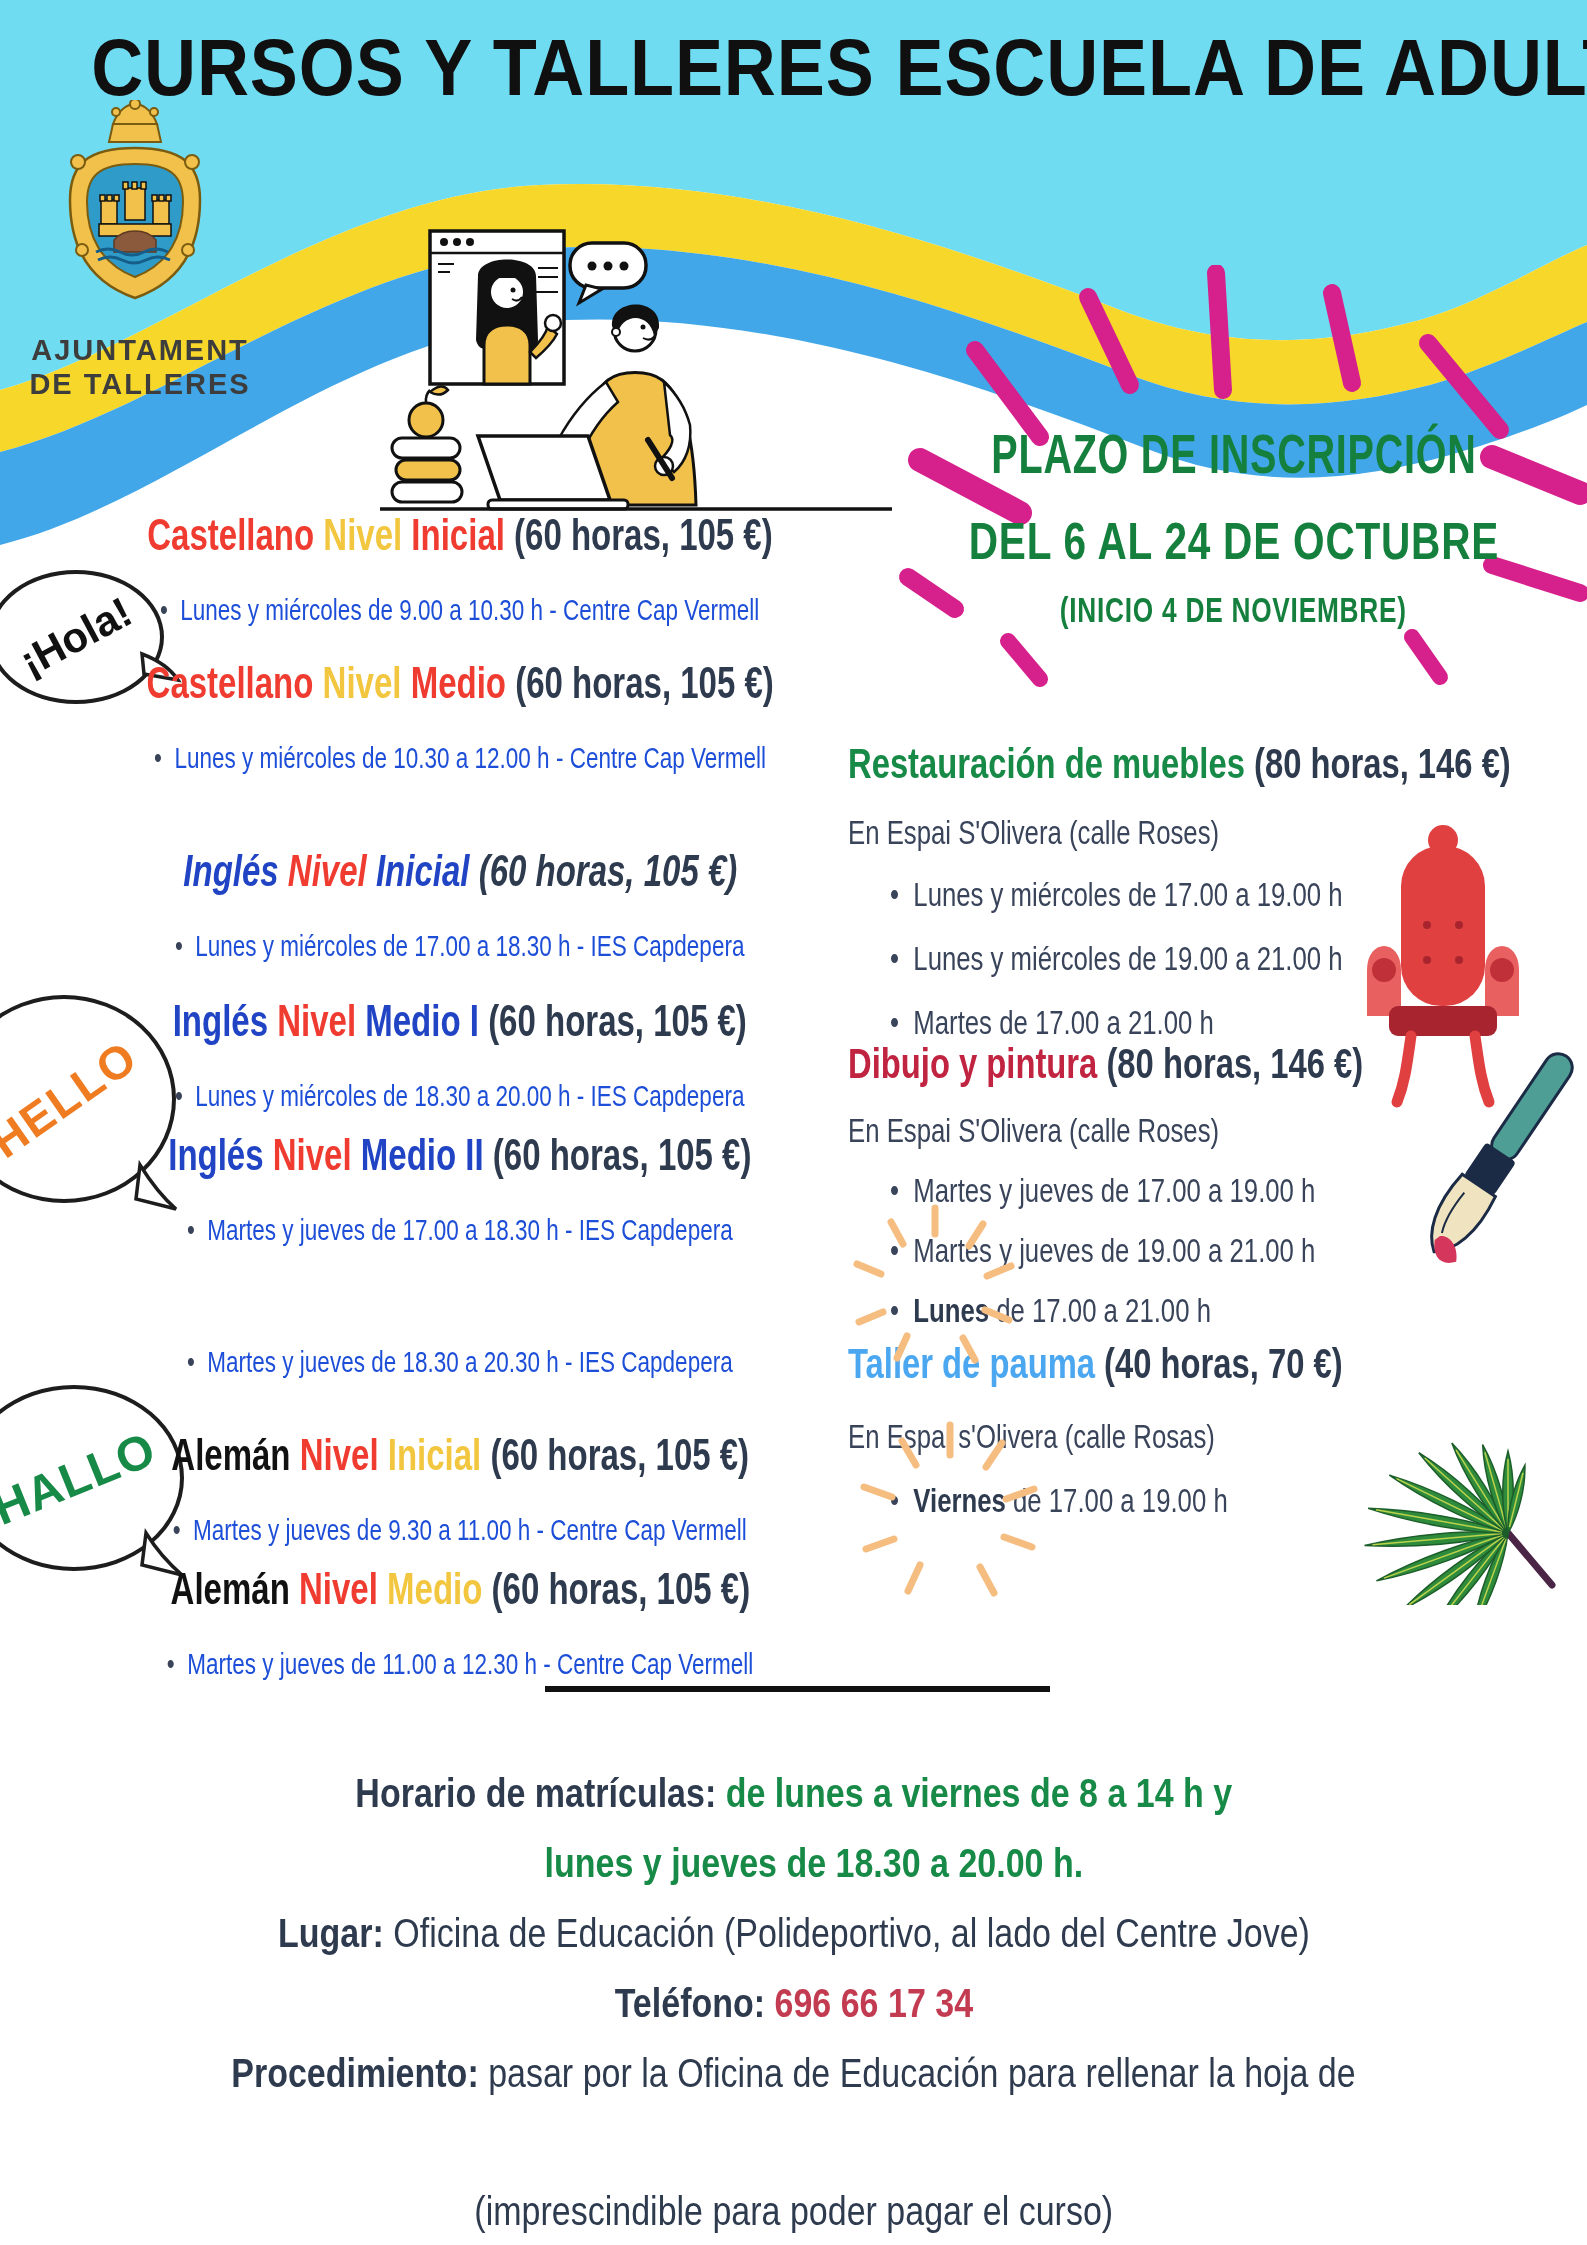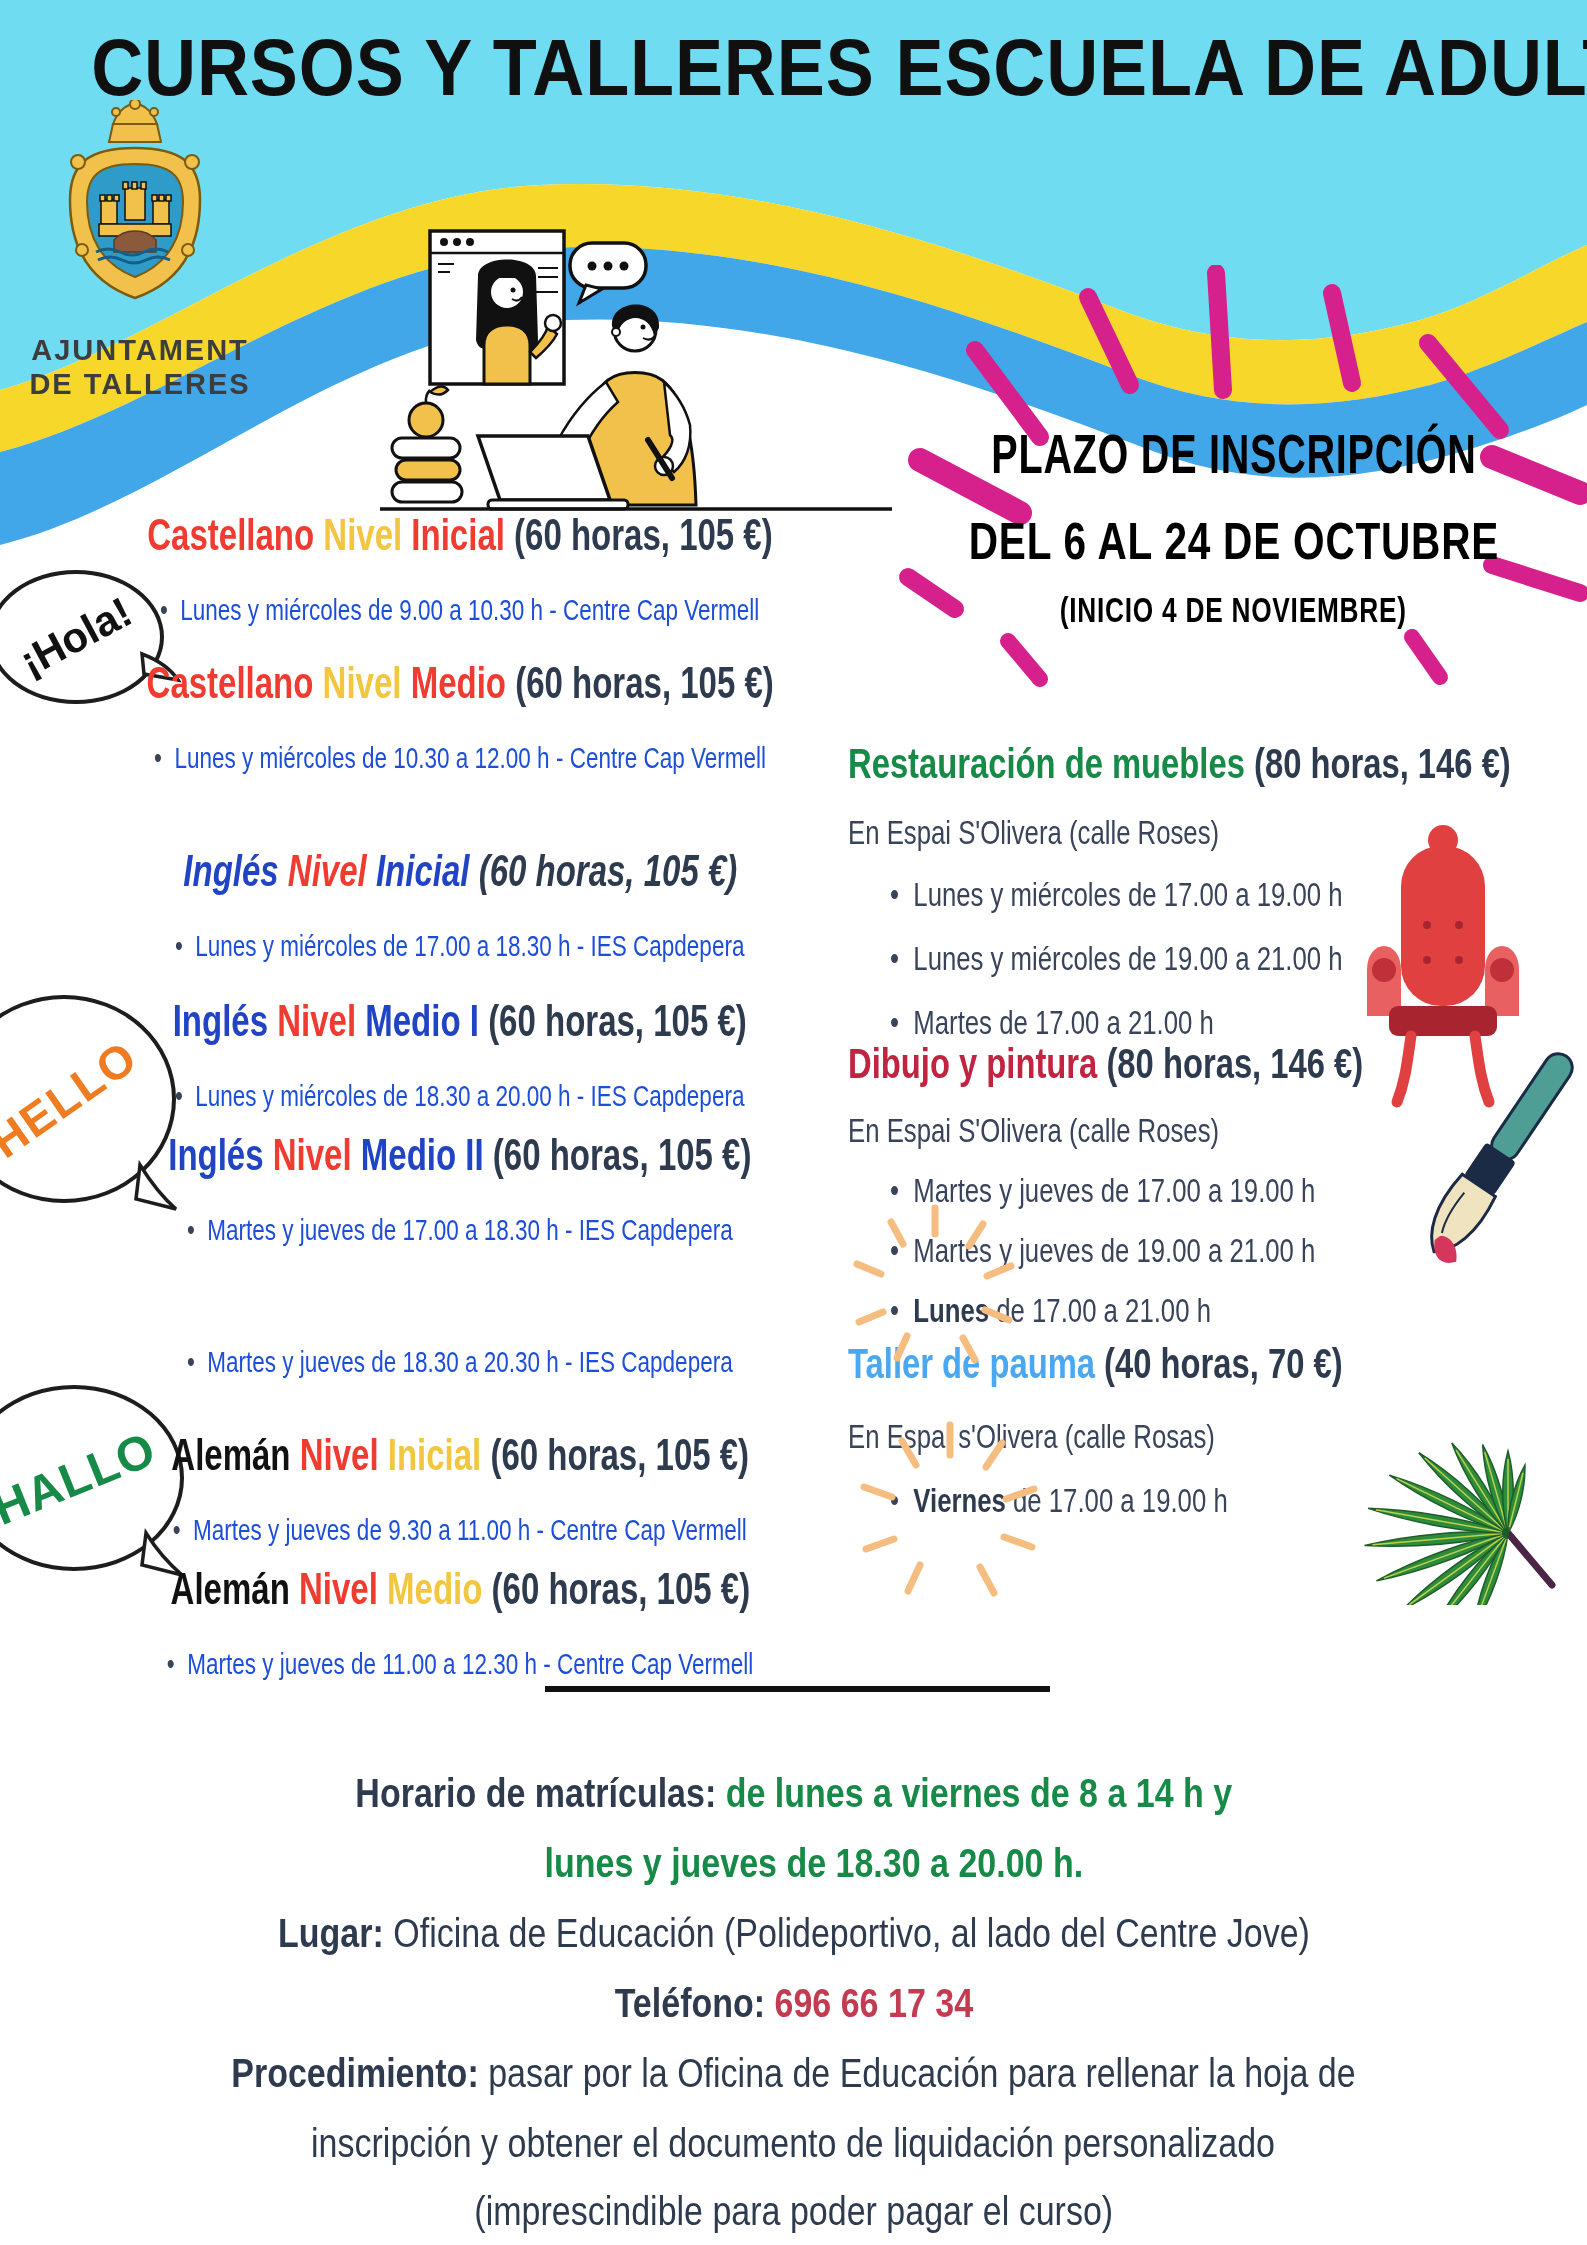--- a/index.html
+++ b/index.html
@@ -15,21 +15,21 @@
   .c-dark{color:#2E3A4E;} .c-green{color:#178A47;} .c-sky{color:#4BA7F0;}
   .c-crimson{color:#C02440;}
 
   .title{top:26px;left:0;width:1587px;text-align:center;font-size:80px;font-weight:800;
          color:#101010;letter-spacing:1px;}
   .title .cx{transform:scaleX(.9);}
 
   .logo-cap{left:0;width:280px;text-align:center;font-size:29px;font-weight:600;
             color:#3d3d3d;letter-spacing:2px;}
 
-  .enr{left:880px;width:707px;text-align:center;font-weight:800;color:#000000;letter-spacing:1px;}
+  .enr{left:880px;width:707px;text-align:center;font-weight:800;color:#15803d;letter-spacing:1px;}
   .enr1{top:426px;font-size:55px;} .enr1 .cx{transform:scaleX(.72);}
   .enr2{top:514px;font-size:52px;} .enr2 .cx{transform:scaleX(.78);}
   .enr3{top:592px;font-size:35px;} .enr3 .cx{transform:scaleX(.75);}
 
   .lc{left:40px;width:840px;text-align:center;}
   .lh{font-size:44px;font-weight:700;color:#2E3A4E;}
   .bl{font-size:30px;color:#1d4ed8;}
   .bl .cx::before,.wb .cxl::before{content:"\2022\00a0\00a0";color:#39445A;}
 
   .rc{left:848px;width:724px;text-align:left;}
@@ -392,20 +392,17 @@
   </div>
   <div class="line f" style="top:1912px;">
     <span class="cx"><span class="fb">Lugar:</span><span> Oficina de Educación (Polideportivo, al lado del Centre Jove)</span></span>
   </div>
   <div class="line f" style="top:1982px;">
     <span class="cx"><span class="fb">Teléfono:</span><span class="fred"> 696 66 17 34</span></span>
   </div>
   <div class="line f" style="top:2052px;">
     <span class="cx"><span class="fb">Procedimiento:</span><span> pasar por la Oficina de Educación para rellenar la hoja de</span></span>
   </div>
-  <div class="line f" style="top:2122px;">
-    <span class="cx">inscripción y obtener el documento de liquidación personalizado</span>
-  </div>
   <div class="line f" style="top:2190px;">
     <span class="cx">(imprescindible para poder pagar el curso)</span>
   </div>
 
 </div>
 
 </body></html>

